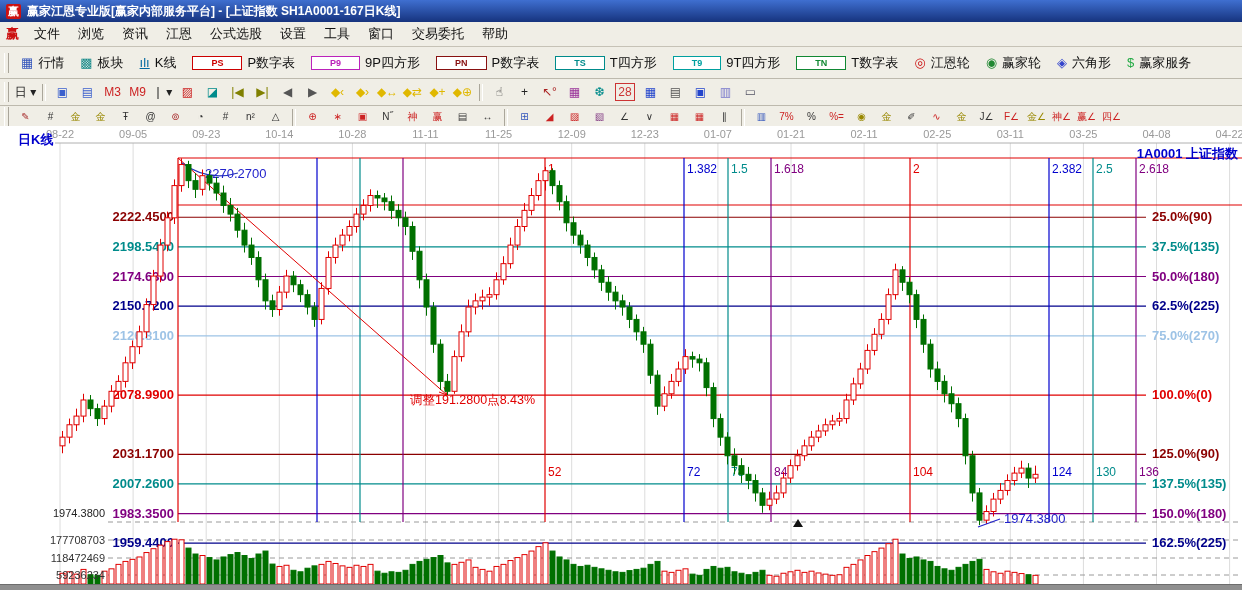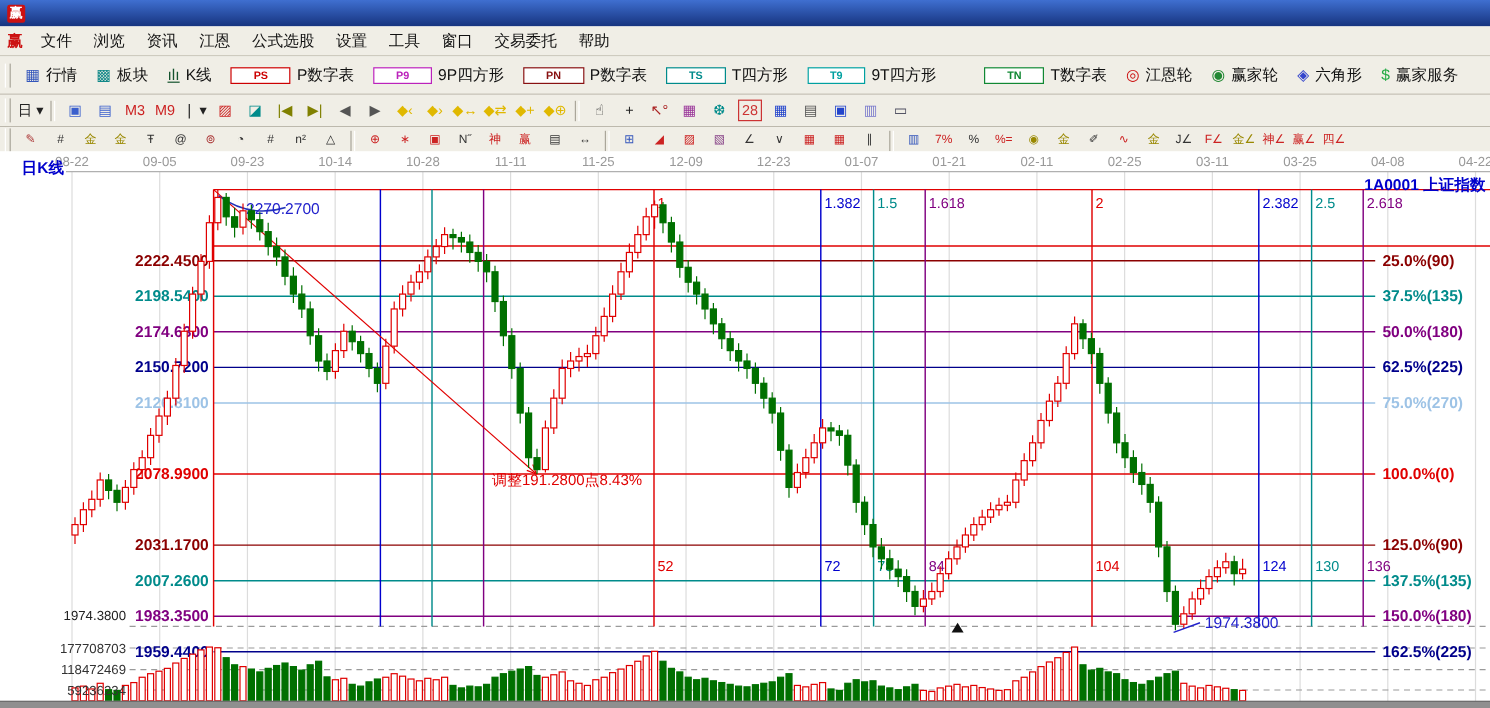--- a/index.html
+++ b/index.html
@@ -33,20 +33,21 @@
   #chart svg{position:absolute;left:0;top:0}
   .pane-label{position:absolute;left:18px;top:5px;color:#0000cc;font-weight:bold;font-size:13px}
   .symbol-label{position:absolute;right:4px;top:19px;color:#0000cc;font-weight:bold;font-size:13px}
   #bottomstrip{position:absolute;left:0;bottom:0;width:1242px;height:5px;background:#8f8f8f;border-top:1px solid #6d6d6d}
 </style>
 </head>
 <body>
 
 <div class="titlebar">
   <span class="app-ico">赢</span>
+  <span>赢家江恩专业版[赢家内部服务平台] - [上证指数  SH1A0001-167日K线]</span>
 </div>
 
 <div class="menubar">
   <span class="menu-ico">赢</span>
   <span id="menu-items" style="display:flex">
       <span class="menu-item">文件</span>
       <span class="menu-item">浏览</span>
       <span class="menu-item">资讯</span>
       <span class="menu-item">江恩</span>
       <span class="menu-item">公式选股</span>
@@ -62,21 +63,21 @@
   <span class="handle"></span>
 <span class="tb1-item">
       <span class="ico" style="color: rgb(51, 85, 187);">▦</span>
       <span>行情</span>
     </span>
     <span class="tb1-item">
       <span class="ico" style="color: rgb(17, 136, 136);">▩</span>
       <span>板块</span>
     </span>
     <span class="tb1-item">
-      <span class="ico" style="color: #14532d; text-decoration: underline;">ılı</span>
+      <span class="ico" style="color: #0369a1; text-decoration: underline;">ılı</span>
       <span>K线</span>
     </span>
     <span class="tb1-item">
       <span class="ico box" style="color: rgb(204, 0, 0); border-color: rgb(204, 0, 0);">PS</span>
       <span>P数字表</span>
     </span>
     <span class="tb1-item">
       <span class="ico box" style="color: rgb(187, 34, 187); border-color: rgb(187, 34, 187);">P9</span>
       <span>9P四方形</span>
     </span>
@@ -86,21 +87,21 @@
     </span>
     <span class="tb1-item">
       <span class="ico box" style="color: rgb(0, 139, 139); border-color: rgb(0, 139, 139);">TS</span>
       <span>T四方形</span>
     </span>
     <span class="tb1-item">
       <span class="ico box" style="color: rgb(0, 160, 160); border-color: rgb(0, 160, 160);">T9</span>
       <span>9T四方形</span>
     </span>
     <span class="tb1-item">
-      <span class="ico box" style="color: rgb(17, 136, 51); border-color: rgb(17, 136, 51); margin-left: 24px;">TN</span>
+      <span class="ico box" style="color: rgb(17, 136, 51); border-color: rgb(17, 136, 51);">TN</span>
       <span>T数字表</span>
     </span>
     <span class="tb1-item">
       <span class="ico" style="color: rgb(204, 17, 17);">◎</span>
       <span>江恩轮</span>
     </span>
     <span class="tb1-item">
       <span class="ico" style="color: rgb(34, 136, 51);">◉</span>
       <span>赢家轮</span>
     </span>

